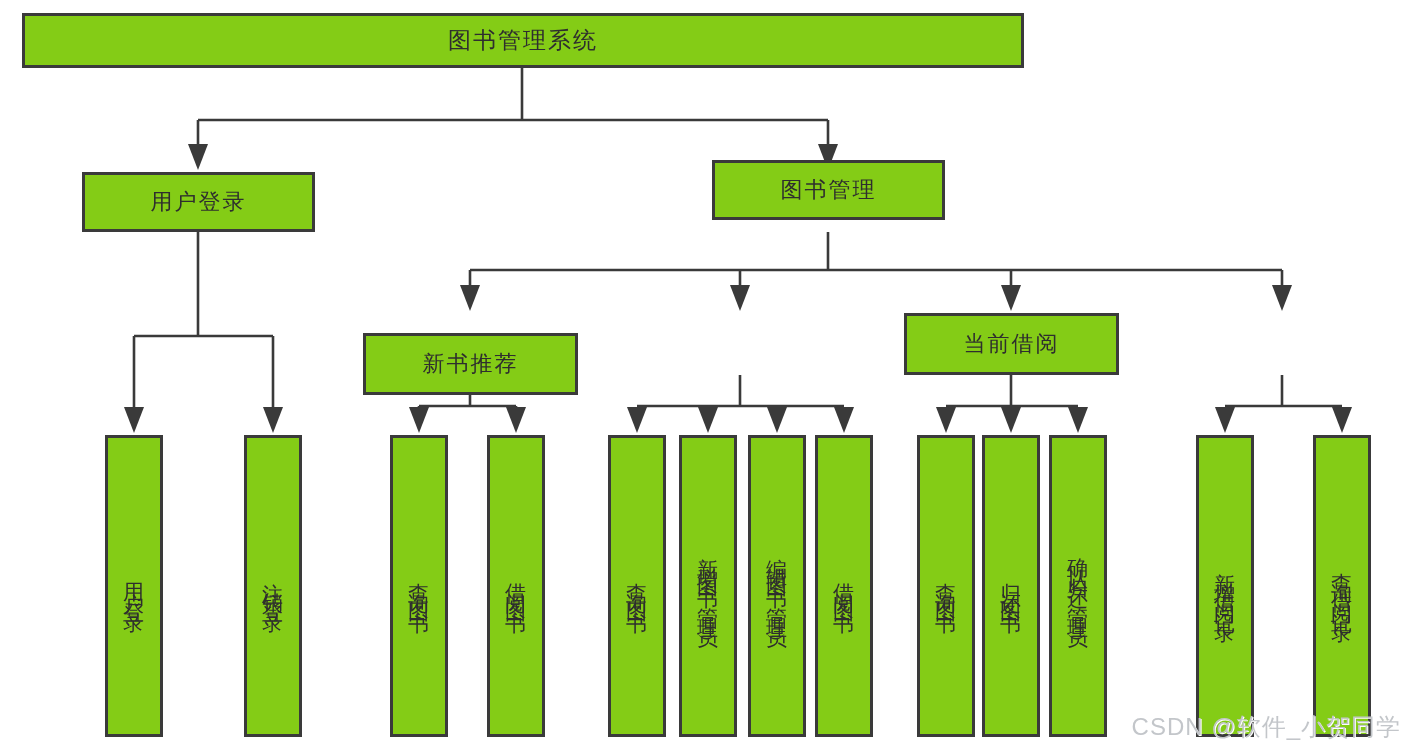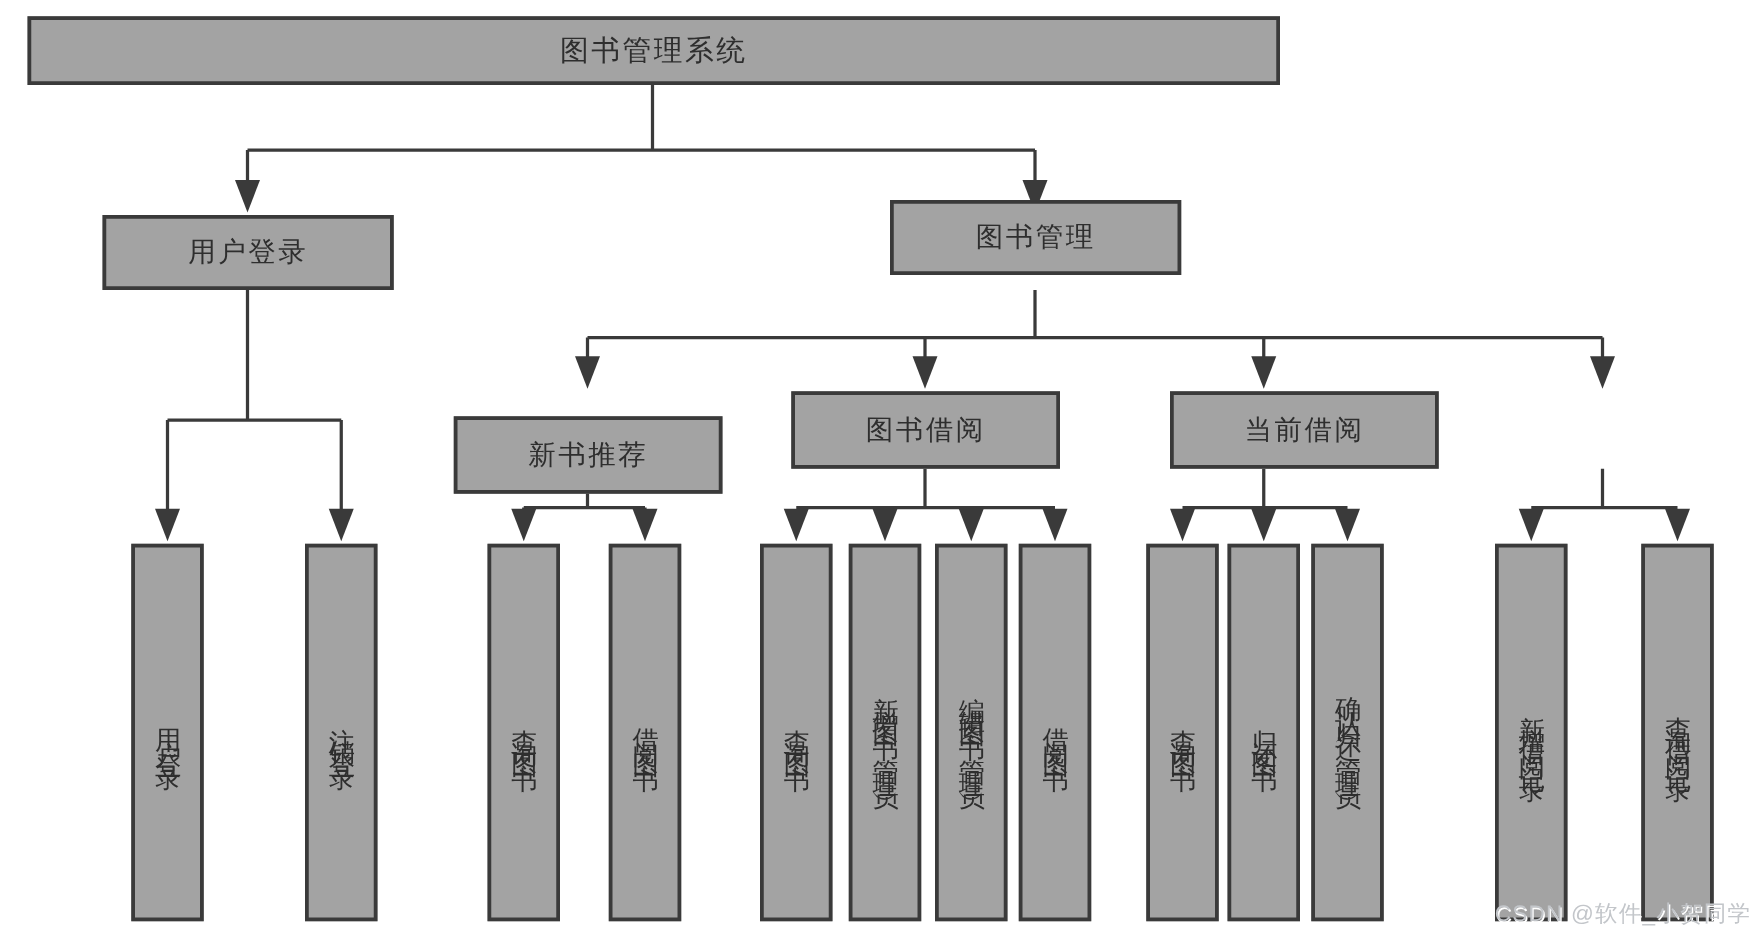--- a/index.html
+++ b/index.html
@@ -14,42 +14,42 @@
   svg.connectors {
     position: absolute;
     left: 0; top: 0;
     width: 1405px; height: 747px;
     z-index: 1;
   }
   .node {
     position: absolute;
     box-sizing: border-box;
     border: 3px solid #3a3a3a;
-    background: #a3a3a3;
+    background: #84cc16;
     display: flex;
     align-items: center;
     justify-content: center;
     color: #2e2e2e;
     z-index: 2;
   }
   .node-h { font-size: 22px; letter-spacing: 2px; }
   .node-root { font-size: 23px; }
   .leaf span {
     writing-mode: vertical-rl;
     text-orientation: mixed;
     font-size: 21px;
     line-height: 1;
     letter-spacing: 10px;
     white-space: nowrap;
   }
   .watermark {
     position: absolute;
     right: 4px;
     bottom: 4px;
-    font-size: 18px;
+    font-size: 24px;
     letter-spacing: 1px;
     color: #c3c6ca;
     z-index: 3;
     text-shadow: 1px 1px 0 #ffffff;
   }
 </style>
 </head>
 <body>
 
 <div class="stage">
@@ -106,22 +106,21 @@
     <polygon points="1215,407 1235,407 1225,433" stroke="none"></polygon>
     <polygon points="1332,407 1352,407 1342,433" stroke="none"></polygon>
   </svg>
 
   <div class="node node-h node-root" style="left:22px; top:13px; width:1002px; height:55px;">图书管理系统</div>
 
   <div class="node node-h" style="left:82px; top:172px; width:233px; height:60px;">用户登录</div>
   <div class="node node-h" style="left:712px; top:160px; width:233px; height:60px;">图书管理</div>
 
   <div class="node node-h" style="left:363px; top:313px; width:215px; height:62px;margin-top:20px;">新书推荐</div>
-  <div class="node node-h" style="left:633px; top:313px; width:215px; height:62px;">图书借阅</div>
-  <div class="node node-h" style="left:904px; top:313px; width:215px; height:62px;margin-left:32px;">当前借阅</div>
+  <div class="node node-h" style="left:904px; top:313px; width:215px; height:62px;">当前借阅</div>
 
   <div class="node leaf" style="left:105px; top:435px; width:58px; height:302px;">
     <span>用户登录</span>
   </div>
   <div class="node leaf" style="left:244px; top:435px; width:58px; height:302px;">
     <span>注销登录</span>
   </div>
 
   <div class="node leaf" style="left:390px; top:435px; width:58px; height:302px;">
     <span>查询图书</span>

